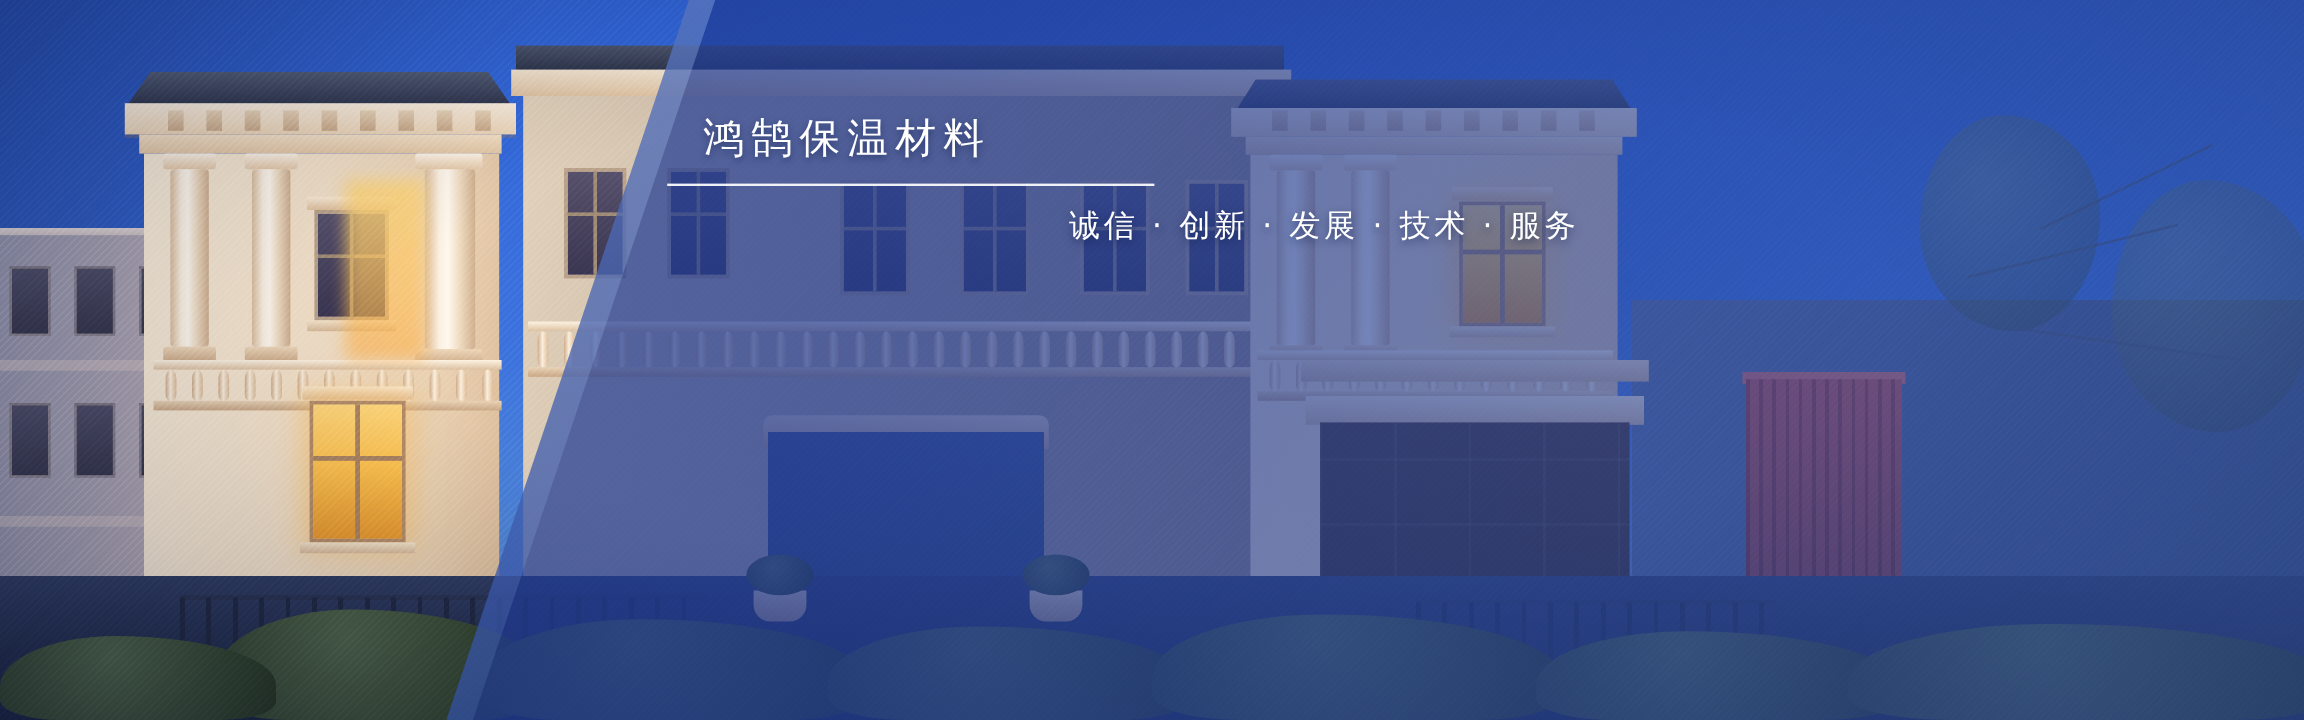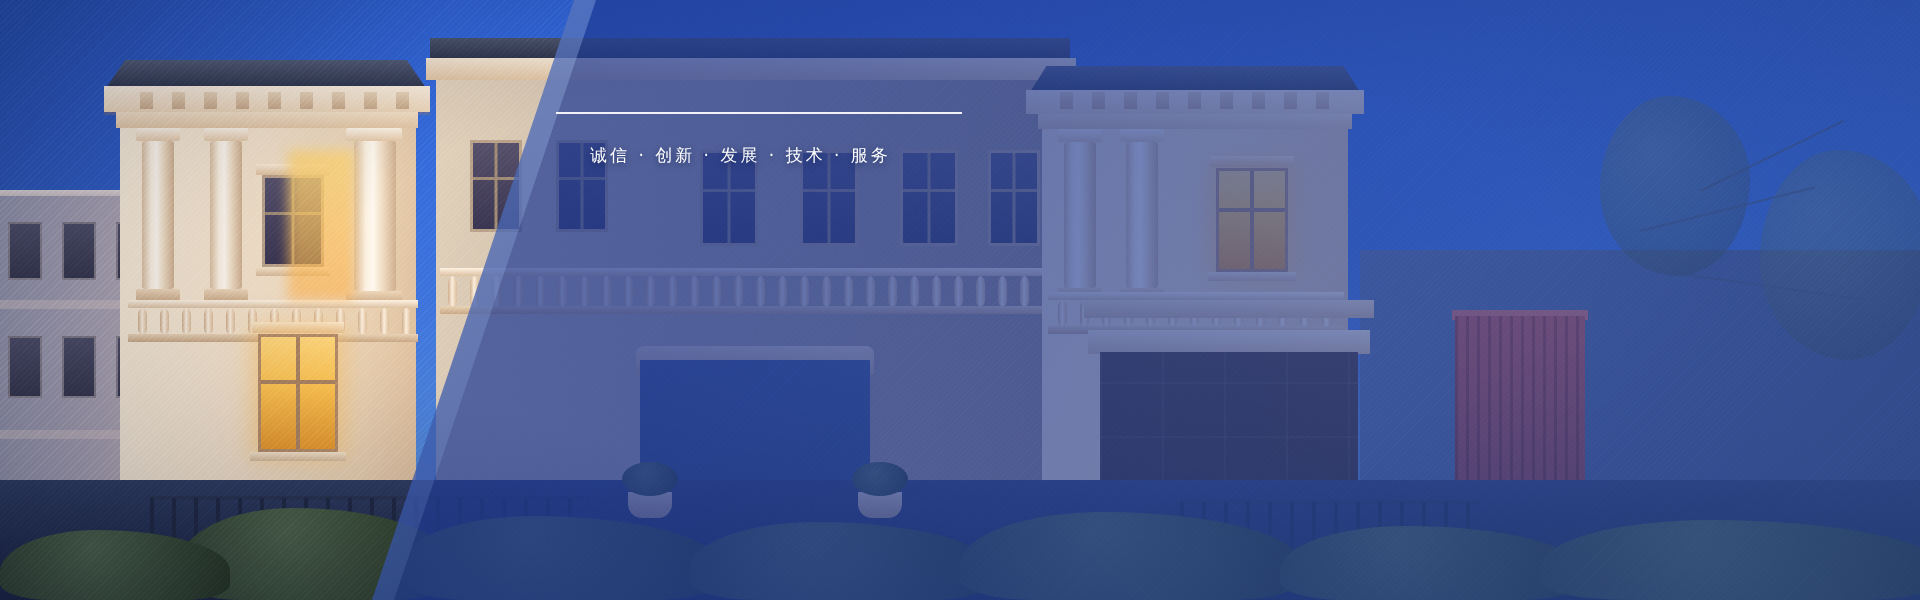--- a/index.html
+++ b/index.html
@@ -202,27 +202,28 @@
     letter-spacing:1px;
     line-height:1.08;
     white-space:nowrap;
     text-shadow:
       0 0 1px rgba(255,255,255,.9),
       2px 3px 0 rgba(120,95,10,.28),
       0 3px 16px rgba(60,50,0,.30);
   }
   .headline.l2{margin-top:4px;}
   .tagline{
-    margin-top:30px;
+    margin-top:16px;
     color:#ffffff;
-    font-size:17px;
+    font-size:26px;
     letter-spacing:3px;
     padding-left:34px;
     white-space:nowrap;
     text-shadow:0 2px 7px rgba(10,25,70,.6);
+    text-align:right;
   }
 </style>
 </head>
 <body>
 
 <div class="banner">
 
   <div class="sky"></div>
   <div class="sky-dark-l"></div>
   <div class="sky-glow"></div>
@@ -450,17 +451,18 @@
     <div class="hedge" style="left:1540px;width:400px;height:80px"></div>
   </div>
 
   <div class="vignette"></div>
   <div class="texture"></div>
 
   <div class="overlay-panel"></div>
   <div class="overlay-edge"></div>
 
   <div class="copy">
+    <div class="brand">鸿鹄保温材料</div>
     <div class="divider"></div>
     <div class="tagline">诚信 · 创新 · 发展 · 技术 · 服务</div>
   </div>
 
 </div>
 
 </body></html>

